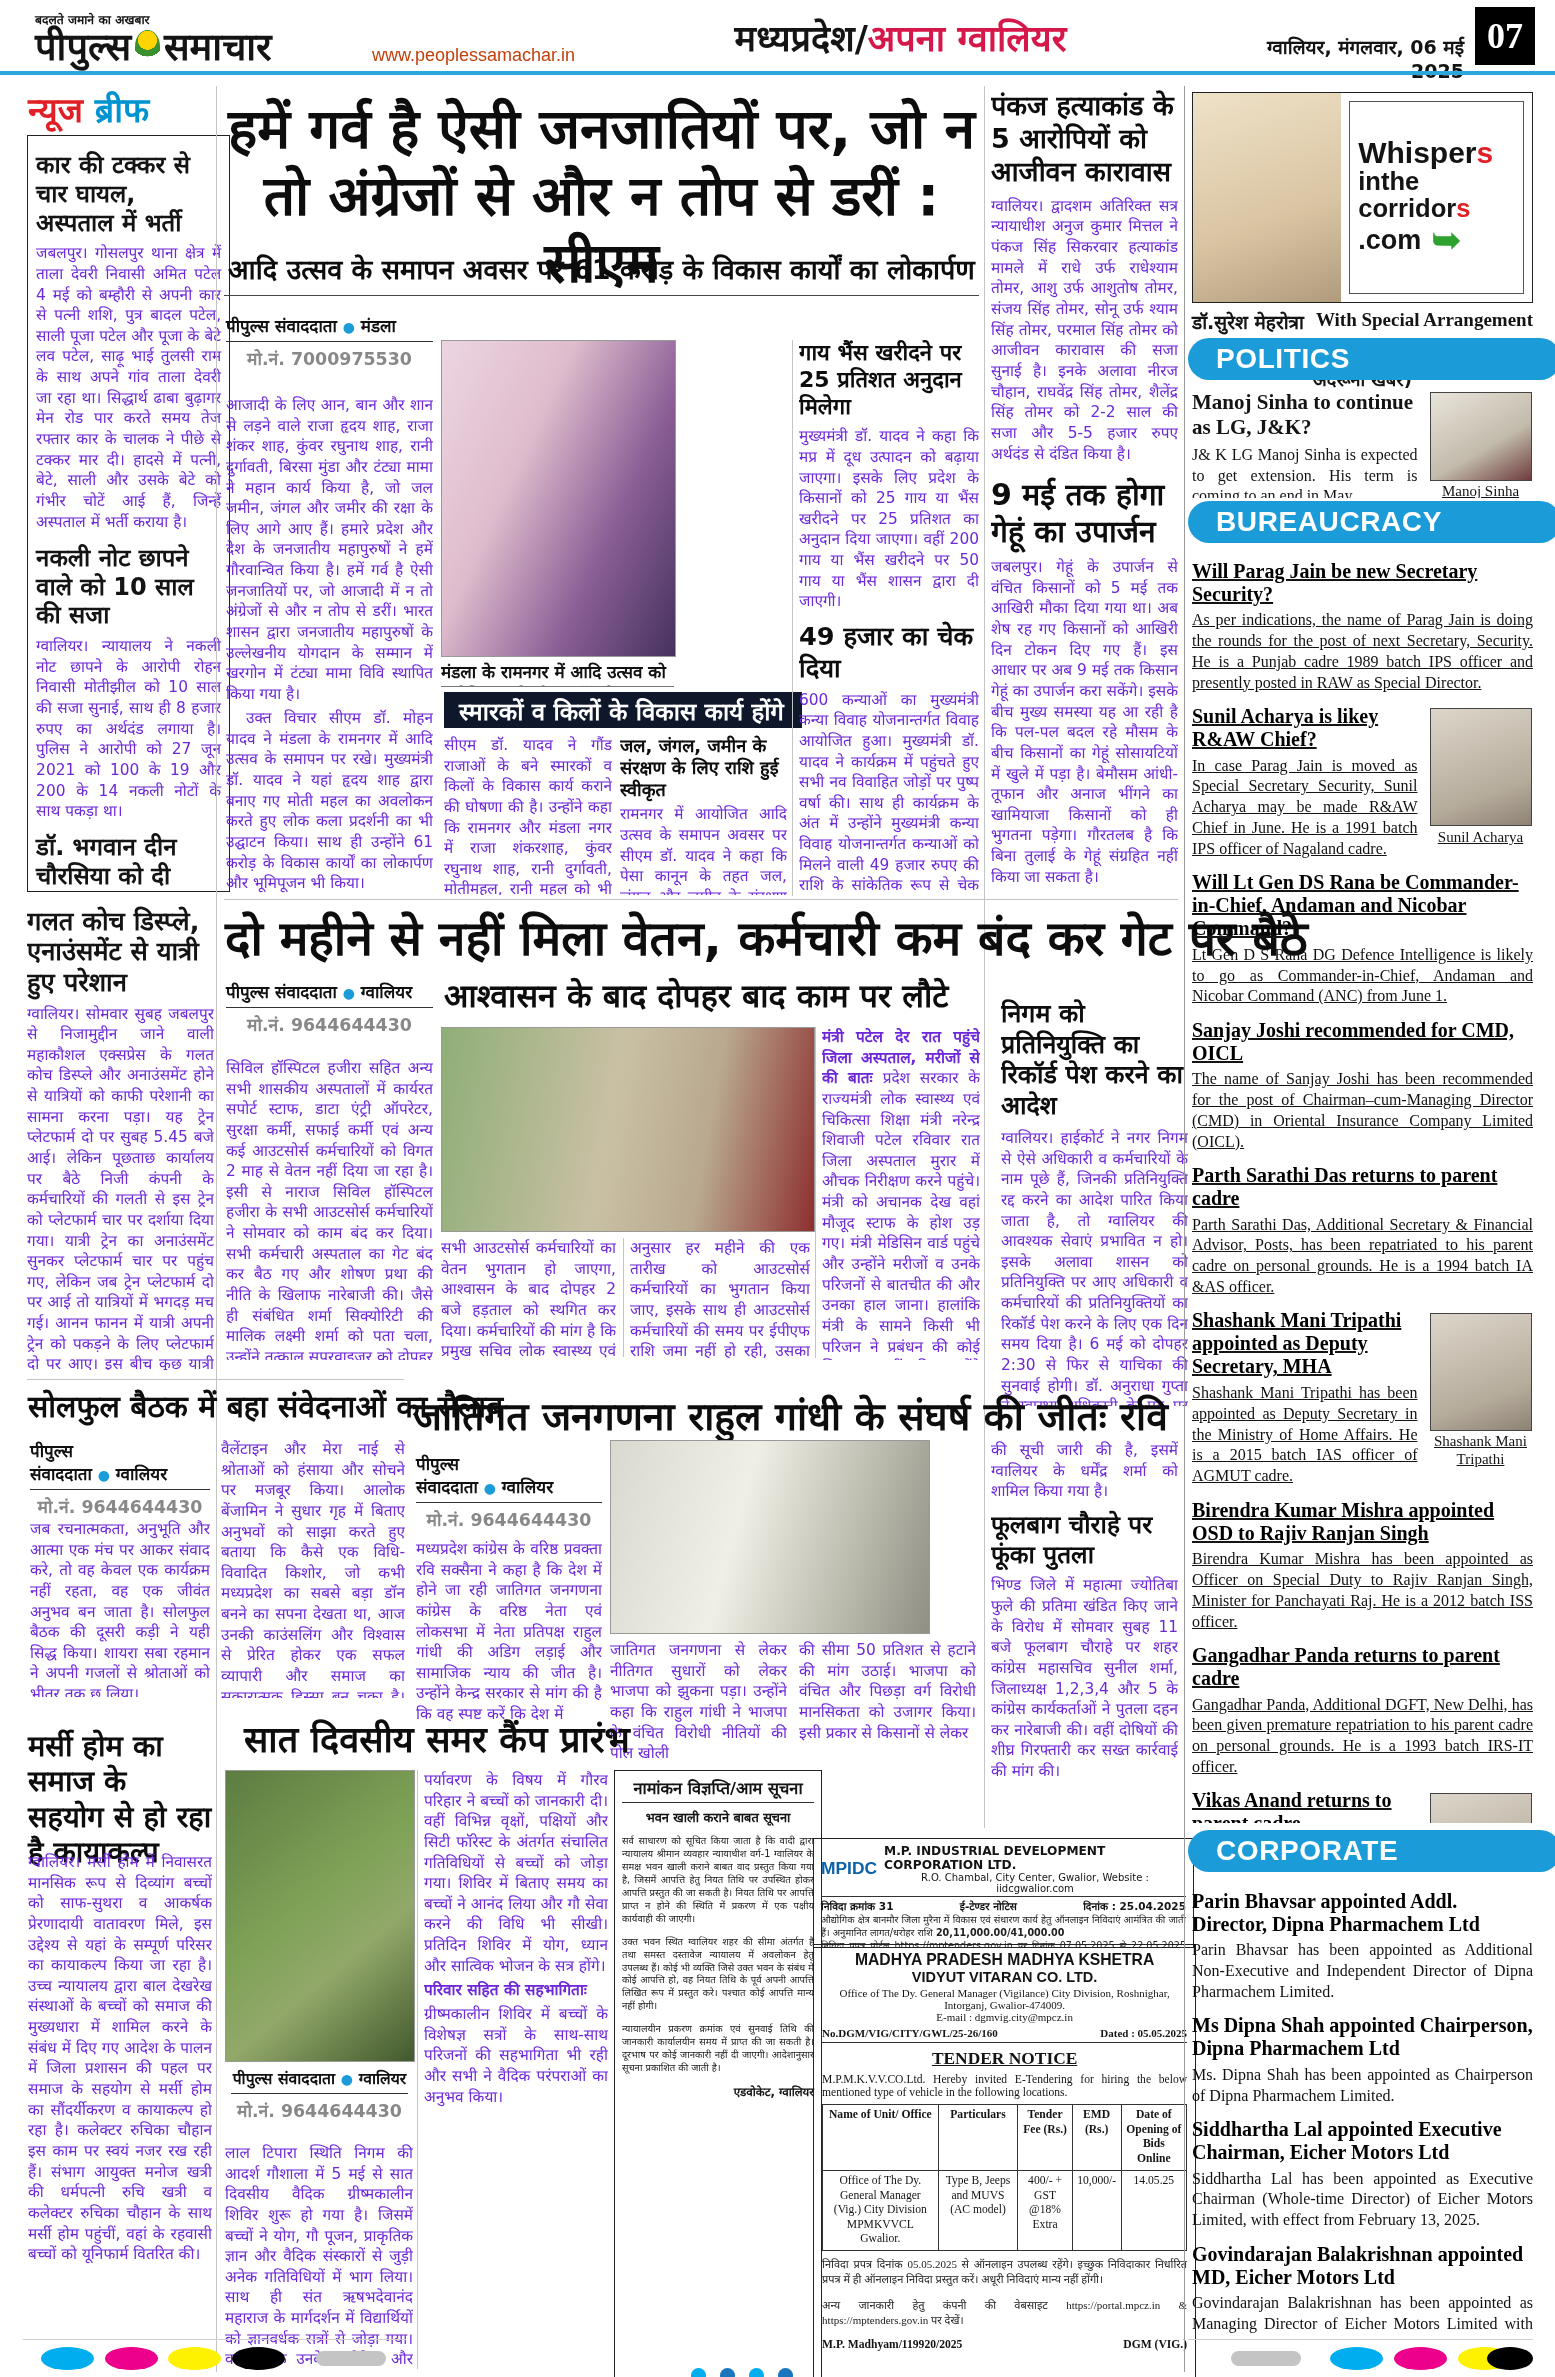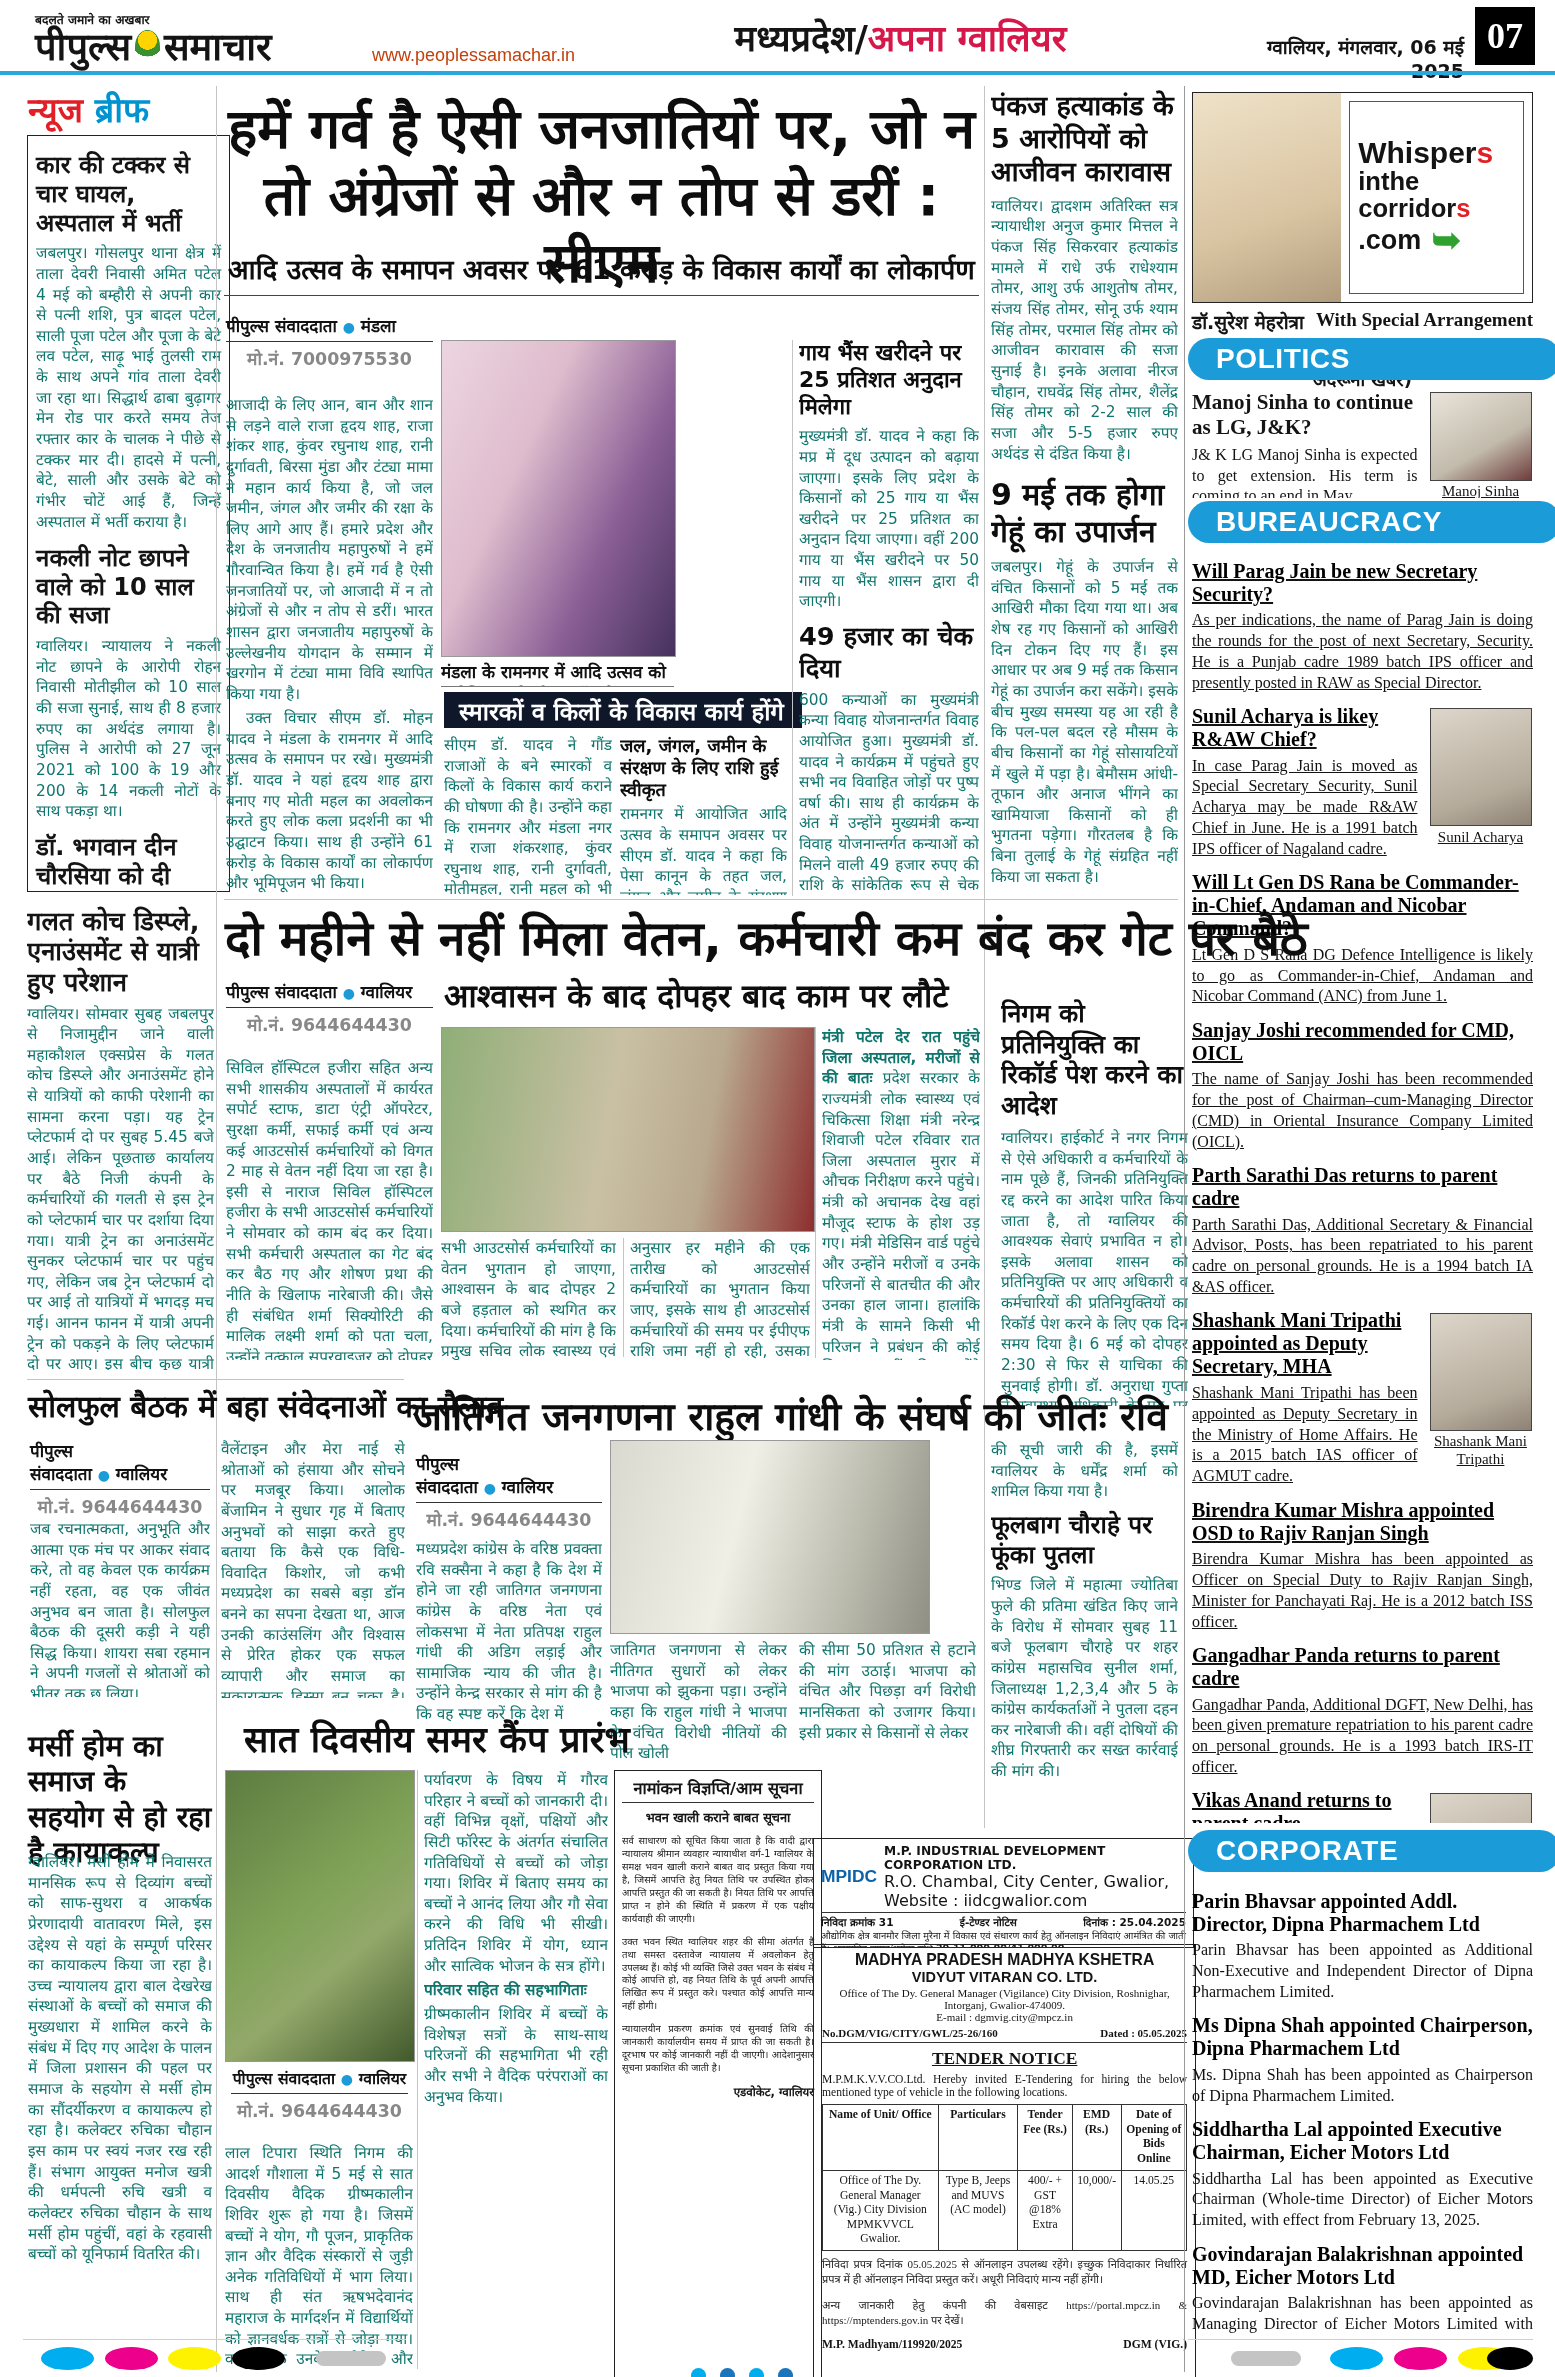--- a/index.html
+++ b/index.html
@@ -2,21 +2,21 @@
 <html style="font-size:9.3px"><head>
 <meta charset="utf-8">
 <style>
   html,body{margin:0;padding:0;background:#e9e9e9;}
   #page{position:relative;width:1555px;height:2377px;background:#ffffff;overflow:hidden;
         font-family:"DejaVu Sans","Liberation Sans",sans-serif;color:#141414;}
   .abs{position:absolute;}
   .ovh{overflow:hidden;}
   .b{font-weight:bold;}
   .ctr{text-align:center;}
-  .bt{font-size:15.4px;line-height:1.34;text-align:justify;color:#0f766e;}
+  .bt{font-size:15.4px;line-height:1.34;text-align:justify;color:#6d28d9;}
   .bt p{margin:0 0 3.5px 0;text-indent:20px;}
   .bt p.noind{text-indent:0;}
   .hd{font-weight:bold;color:#0d0d0d;line-height:1.22;}
   .byl{font-size:17px;font-weight:bold;color:#111;}
   .dot::before{content:"●";color:#1b9cd9;font-size:14px;padding:0 5.8px;}
   .phone{font-size:17.4px;font-weight:bold;color:#888;}
   .ul{border-bottom:1.7px solid #333;}
   .vr{width:1.2px;background:#c4c4c4;}
   .hr{height:1.2px;background:#c4c4c4;}
   .photo{border:0.6px solid #999;}
@@ -229,21 +229,21 @@
     <p class="tiny">उक्त भवन स्थित ग्वालियर शहर की सीमा अंतर्गत है तथा समस्त दस्तावेज न्यायालय में अवलोकन हेतु उपलब्ध हैं। कोई भी व्यक्ति जिसे उक्त भवन के संबंध में कोई आपत्ति हो, वह नियत तिथि के पूर्व अपनी आपत्ति लिखित रूप में प्रस्तुत करे। पश्चात कोई आपत्ति मान्य नहीं होगी।</p>
     <p class="tiny">न्यायालयीन प्रकरण क्रमांक एवं सुनवाई तिथि की जानकारी कार्यालयीन समय में प्राप्त की जा सकती है। दूरभाष पर कोई जानकारी नहीं दी जाएगी। आदेशानुसार सूचना प्रकाशित की जाती है।</p>
     <div class="b" style="font-size:11.6px;text-align:right;margin-top:5.8px;">एडवोकेट, ग्वालियर</div>
   </div>
 
   <div class="abs tinybox ovh" style="left:813px;top:1838px;width:365px;height:99px;padding:4.6px 7px;">
     <div style="display:flex;align-items:center;gap:7px;border-bottom:1.2px solid #333;padding-bottom:2.3px;">
       <div style="font-size:17.4px;font-weight:bold;color:#0c62a8;font-family:'Liberation Sans',sans-serif;">MPIDC</div>
       <div>
         <div class="b" style="font-size:12.2px;">M.P. INDUSTRIAL DEVELOPMENT CORPORATION LTD.</div>
-        <div style="font-size:16px;">R.O. Chambal, City Center, Gwalior, Website : iidcgwalior.com</div>
+        <div style="font-size:10px;text-align:center;">R.O. Chambal, City Center, Gwalior, Website : iidcgwalior.com</div>
       </div>
     </div>
     <div style="display:flex;justify-content:space-between;font-size:10.5px;font-weight:bold;margin-top:2.3px;">
       <span>निविदा क्रमांक 31</span>
       <span>ई-टेण्डर नोटिस</span>
       <span>दिनांक : 25.04.2025</span>
     </div>
     <div class="tiny" style="margin-top:1.2px;"><span>औद्योगिक क्षेत्र बानमौर जिला मुरैना में विकास एवं संधारण कार्य हेतु ऑनलाइन निविदाएं आमंत्रित की जाती हैं। अनुमानित लागत/धरोहर राशि</span> <span class="b">20,11,000.00/41,000.00</span></div>
     <div class="tiny">निविदा प्रपत्र पोर्टल https://mptenders.gov.in पर दिनांक 07.05.2025 से 22.05.2025 समय 5.30 सायं तक उपलब्ध रहेंगे। निविदा की विस्तृत शर्तें एवं प्रक्रिया वेबसाइट पर प्रकाशित विवरण अनुसार होगी। समस्त संशोधन वेबसाइट पर ही जारी किए जाएंगे।</div>
 

